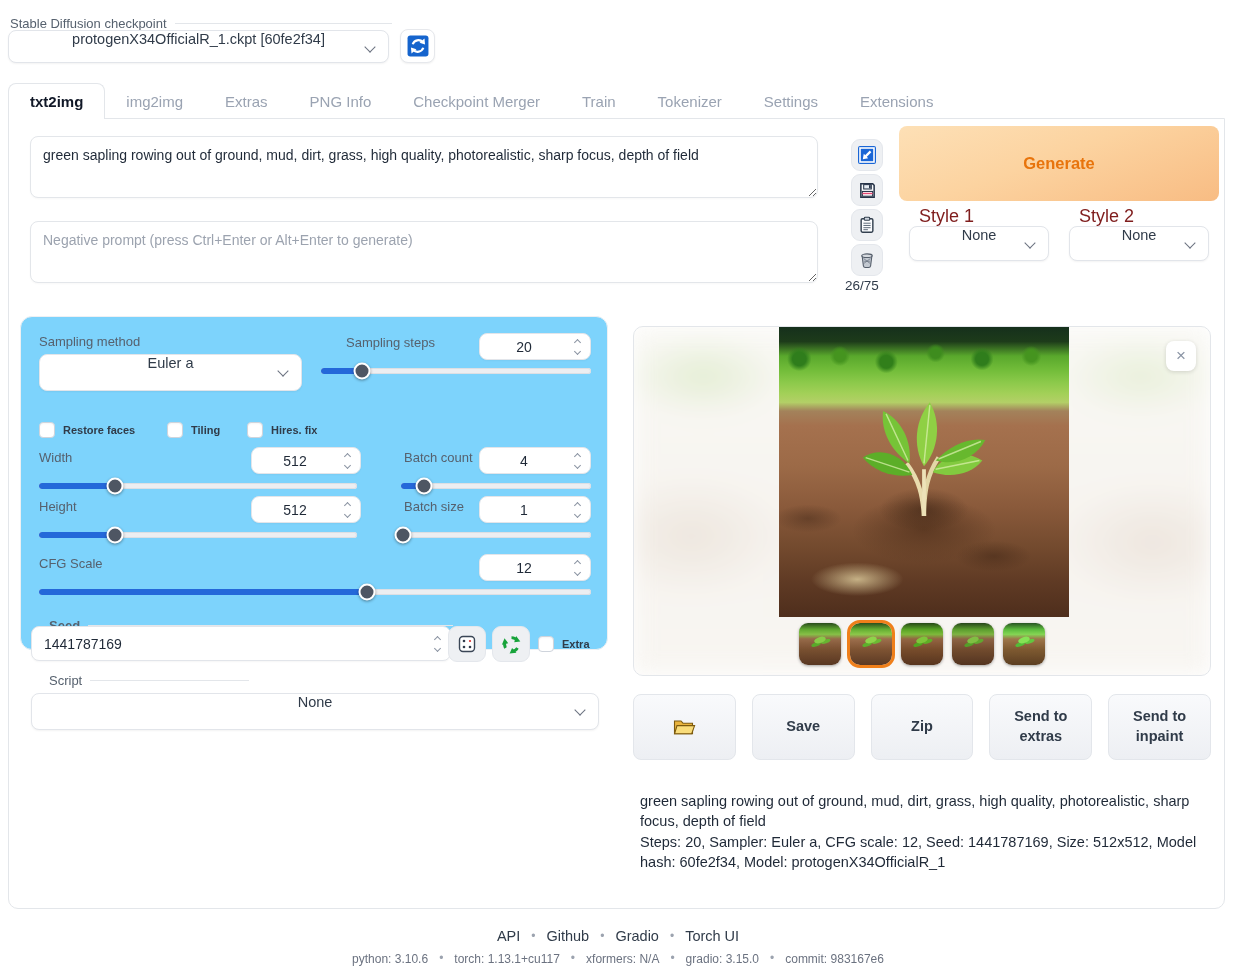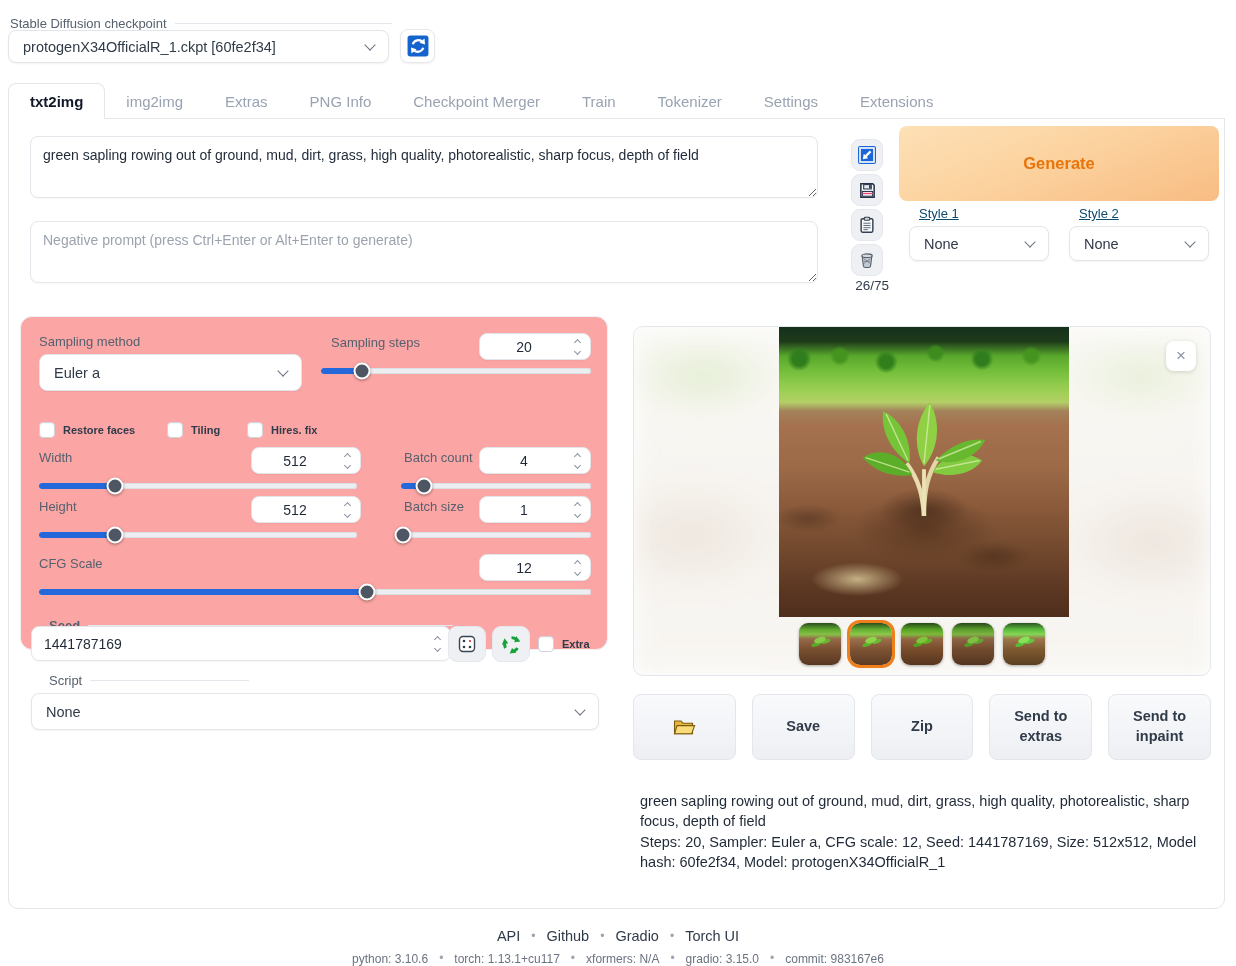--- a/index.html
+++ b/index.html
@@ -7,21 +7,21 @@
   body { font-family:"Liberation Sans","DejaVu Sans",sans-serif; color:#374151; }
   .page { position:relative; width:1236px; height:966px; background:#fff; overflow:hidden;margin-top:8px; }
 
   
   .field-label { display:flex; align-items:center; gap:8px; font-size:13px; color:#56616e; white-space:nowrap; }
   .field-label::after { content:""; flex:1; height:1px; background:#e3e6ea; }
   .plain-label { font-size:13px; color:#56616e; white-space:nowrap; }
 
   .dropdown { position:absolute; display:flex; align-items:center; background:#fff;
     border:1px solid #e2e5ea; border-radius:8px; padding:0 14px; font-size:14.5px; color:#303b49;
-    box-shadow:0 1px 2px rgba(0,0,0,.05); cursor:pointer; }
+    box-shadow:0 1px 2px rgba(0,0,0,.05); cursor:pointer;flex-direction:column; }
   .dd-chev { margin-left:auto; width:8px; height:8px; border-left:1.8px solid #6b7280; border-top:1.8px solid #6b7280;
     transform:rotate(225deg); margin-top:-4px; }
 
   .num-input { position:absolute; display:flex; align-items:center; background:#fff; border:1px solid #e2e5ea;
     border-radius:8px; height:27px; box-shadow:0 1px 2px rgba(0,0,0,.04); }
   .num-input .val { flex:1; text-align:center; font-size:14px; color:#1f2937; }
   .spinner { display:flex; flex-direction:column; gap:4px; align-items:center; width:18px; margin-right:4px; cursor:pointer; }
   .chev { width:5px; height:5px; border-left:1.5px solid #8a93a2; border-top:1.5px solid #8a93a2; }
   .chev.up { transform:rotate(45deg); }
   .chev.down { transform:rotate(225deg); }
@@ -57,29 +57,29 @@
   
   textarea.prompt { position:absolute; border:1px solid #e3e6ea; border-radius:8px; padding:9px 12px;
     font-family:inherit; font-size:14px; color:#1f2937; line-height:1.35; box-shadow:0 1px 2px rgba(0,0,0,.03);
     outline:none; }
   textarea.prompt::placeholder { color:#9ca3af; }
   .ta-pos { left:30px; width:788px; height:62px; }
 
   .mini-col { position:absolute; left:851px; top:131px; display:flex; flex-direction:column; gap:3px; }
   .mini-btn { width:32px; height:32px; background:#eef0f3; border:1px solid #e4e7ec; border-radius:9px;
     display:flex; align-items:center; justify-content:center; cursor:pointer; }
-  .token-counter { position:absolute; left:845px; top:270px; width:44px; text-align:right; font-size:13.5px; color:#303b49; }
+  .token-counter { position:absolute; left:845px; top:270px; width:44px; text-align:left; font-size:13.5px; color:#303b49; }
 
   .generate-btn { position:absolute; left:899px; top:118px; width:320px; height:75px; border-radius:8px;
     background:linear-gradient(160deg,#fde0b6 0%,#fcd3a0 45%,#f8bc83 100%);
     display:flex; align-items:center; justify-content:center; font-size:16.5px; font-weight:700; color:#e8740c; cursor:pointer; }
-  .style-label { position:absolute; font-size:13px; color:#0c4a6e;text-decoration:underline; }
-
-  
-  .params { position:absolute; left:20px; top:308px; width:588px; height:334px; background:#fca5a5;
+  .style-label { position:absolute; font-size:18px; color:#7f1d1d; }
+
+  
+  .params { position:absolute; left:20px; top:308px; width:588px; height:334px; background:#7dd3fc;
     border:1px solid #eef0f3; border-radius:12px; }
   .params .abs { position:absolute; }
 
   
   .sq-btn { position:absolute; width:38px; height:36px; background:#eef0f3; border:1px solid #e4e7ec; border-radius:9px;
     display:flex; align-items:center; justify-content:center; cursor:pointer; }
 
   
   .gallery { position:absolute; left:633px; top:318px; width:578px; height:350px; background:#fff;
     border:1px solid #e3e6ea; border-radius:10px; overflow:hidden; }
@@ -243,21 +243,21 @@
     <span class="dd-chev"></span>
   </div>
 
   <div class="params">
     <div class="abs plain-label" style="left:18px; top:17px;">Sampling method</div>
     <div class="dropdown" style="left:18px; top:37px; width:263px; height:37px;">
       <span>Euler a</span>
       <span class="dd-chev"></span>
     </div>
 
-    <div class="abs plain-label" style="left:310px; top:18px;">Sampling steps</div>
+    <div class="abs plain-label" style="left:325px; top:18px;">Sampling steps</div>
     <div class="num-input" style="left:458px; top:16px; width:112px;">
       <span class="val">20</span>
       <span class="spinner">
           <span class="chev up"></span>
           <span class="chev down"></span>
         </span>
     </div>
     <div class="slider" style="left: 300px; top: 46px; width: 270px; --pct: 15%;">
       <span class="track"></span>
         <span class="fill"></span>

